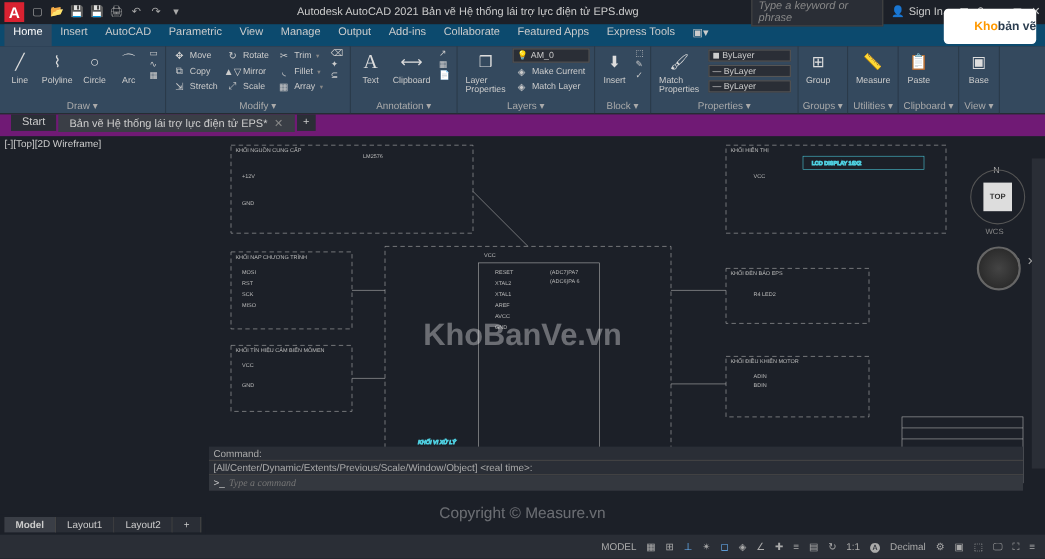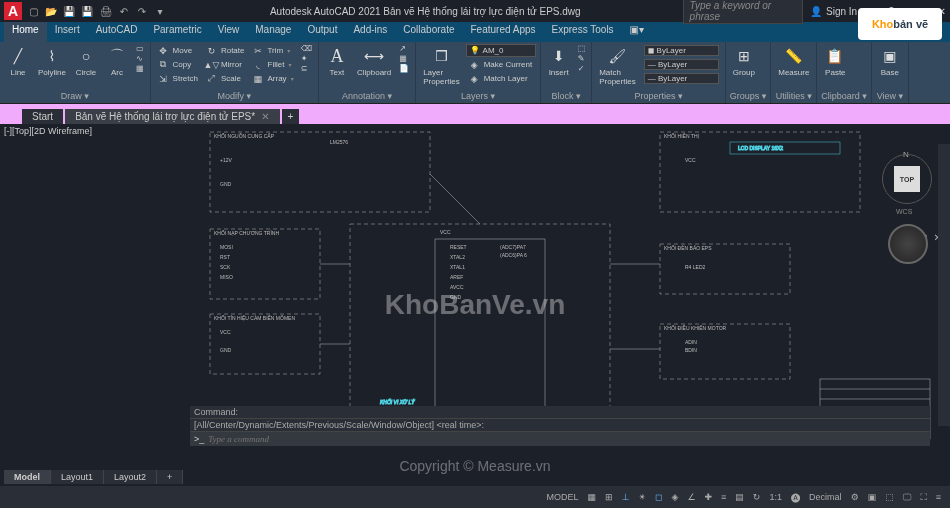--- a/index.html
+++ b/index.html
@@ -21,34 +21,34 @@
 .panel-title{font-size:9px;text-align:center;color:#aaa;padding-top:1px}
 .tool-big{display:flex;flex-direction:column;align-items:center;gap:1px;padding:1px 3px;cursor:pointer}
 .tool-big .ico{width:22px;height:22px;display:flex;align-items:center;justify-content:center;font-size:14px;color:#ddd}
 .tool-big .lbl{font-size:8px;color:#ccc}
 .tool-col{display:flex;flex-direction:column;gap:1px}
 .tool-sm{display:flex;align-items:center;gap:3px;padding:0 2px;font-size:8px;color:#ccc;cursor:pointer;white-space:nowrap}
 .tool-sm .ico{width:13px;height:13px;display:flex;align-items:center;justify-content:center;font-size:9px}
 .dd{font-size:6px;color:#888;margin-left:1px}
 .layer-combo{background:#2a2e36;border:1px solid #555;padding:1px 4px;width:70px;font-size:8px;display:flex;align-items:center;gap:2px}
 .prop-combo{background:#2a2e36;border:1px solid #555;padding:0 3px;width:75px;font-size:8px;margin:1px 2px}
-.doctabs{height:20px;background:#f0abfc;display:flex;align-items:flex-end;padding:0 22px;gap:2px}
+.doctabs{height:20px;background:#701a75;display:flex;align-items:flex-start;padding:0 10px;gap:2px}
 .doctab{padding:2px 10px;background:#2a2e36;font-size:10px;display:flex;align-items:center;gap:6px}
 .doctab.active{background:#3a3e46}
 .doctab .close{color:#888;cursor:pointer}
 .canvas{position:absolute;top:124px;left:0;right:0;bottom:22px;background:#1c2028}
 .viewport-label{position:absolute;top:2px;left:4px;font-size:9px;color:#ccc}
 .drawing{position:absolute;top:0;left:190px;width:750px;height:340px}
 .drawing svg{width:100%;height:100%}
 .drawing line,.drawing rect,.drawing path{stroke:#bbb;stroke-width:0.5;fill:none}
 .drawing .cyan{stroke:#4dd0e1}
 .drawing text{fill:#bbb;font-size:5px;font-family:Arial}
 .wm{position:absolute;top:50%;left:50%;transform:translate(-50%,-50%);font-size:28px;color:rgba(255,255,255,0.35);font-weight:bold;pointer-events:none}
 .wm2{position:absolute;bottom:12px;left:50%;transform:translateX(-50%);font-size:14px;color:rgba(255,255,255,0.35);pointer-events:none}
-.khobanve{position:absolute;top:8px;right:8px;width:84px;height:32px;background:#fff;border-radius:4px;display:flex;align-items:center;justify-content:center;font-size:11px;font-weight:bold;color:#2c3e50}
+.khobanve{position:absolute;top:8px;right:8px;width:84px;height:32px;background:#fff;border-radius:4px;display:flex;align-items:center;justify-content:flex-end;font-size:11px;font-weight:bold;color:#2c3e50}
 .khobanve span{color:#f90}
 .viewcube{position:absolute;top:30px;right:18px;width:50px;height:50px}
 .vc-cube{width:26px;height:26px;background:#ddd;color:#333;display:flex;align-items:center;justify-content:center;font-size:7px;font-weight:bold;margin:auto}
 .vc-ring{width:50px;height:50px;border:1px solid #555;border-radius:50%;position:absolute;top:0;left:0}
 .vc-n{position:absolute;top:-4px;left:21px;font-size:8px;color:#aaa}
 .navwheel{position:absolute;top:100px;right:22px;width:40px;height:40px;border:2px solid #666;border-radius:50%;background:radial-gradient(#444,#222)}
 .cmdline{position:absolute;bottom:40px;left:190px;width:740px;background:#2a2e36;font-family:Consolas,monospace;font-size:9px}
 .cmdline .hist{padding:1px 4px;color:#aaa;border-bottom:1px solid #444}
 .cmdline .input{padding:2px 4px;display:flex;align-items:center;gap:4px;background:#34383f}
 .cmdline input{background:transparent;border:none;color:#888;font-style:italic;font-family:Consolas;font-size:9px;flex:1;outline:none}

